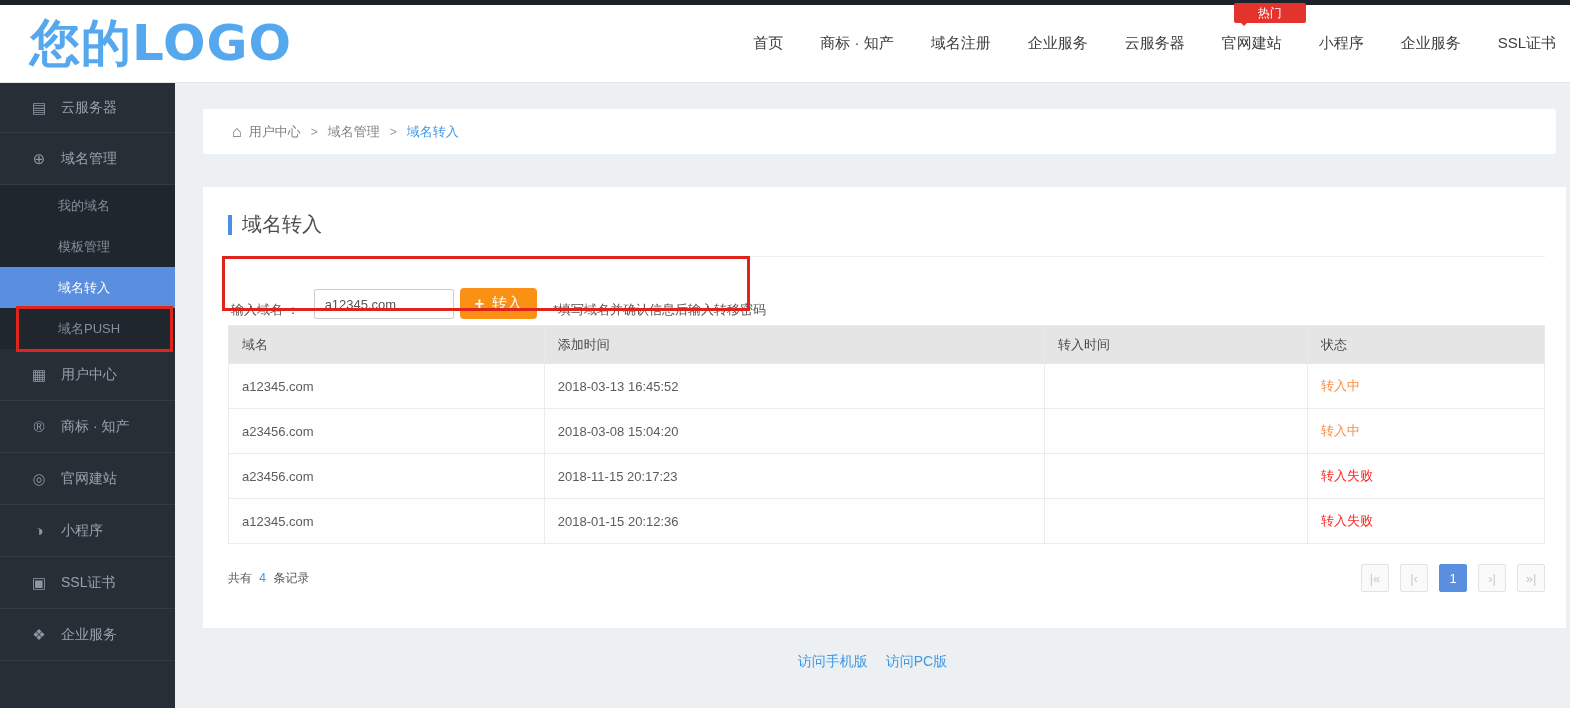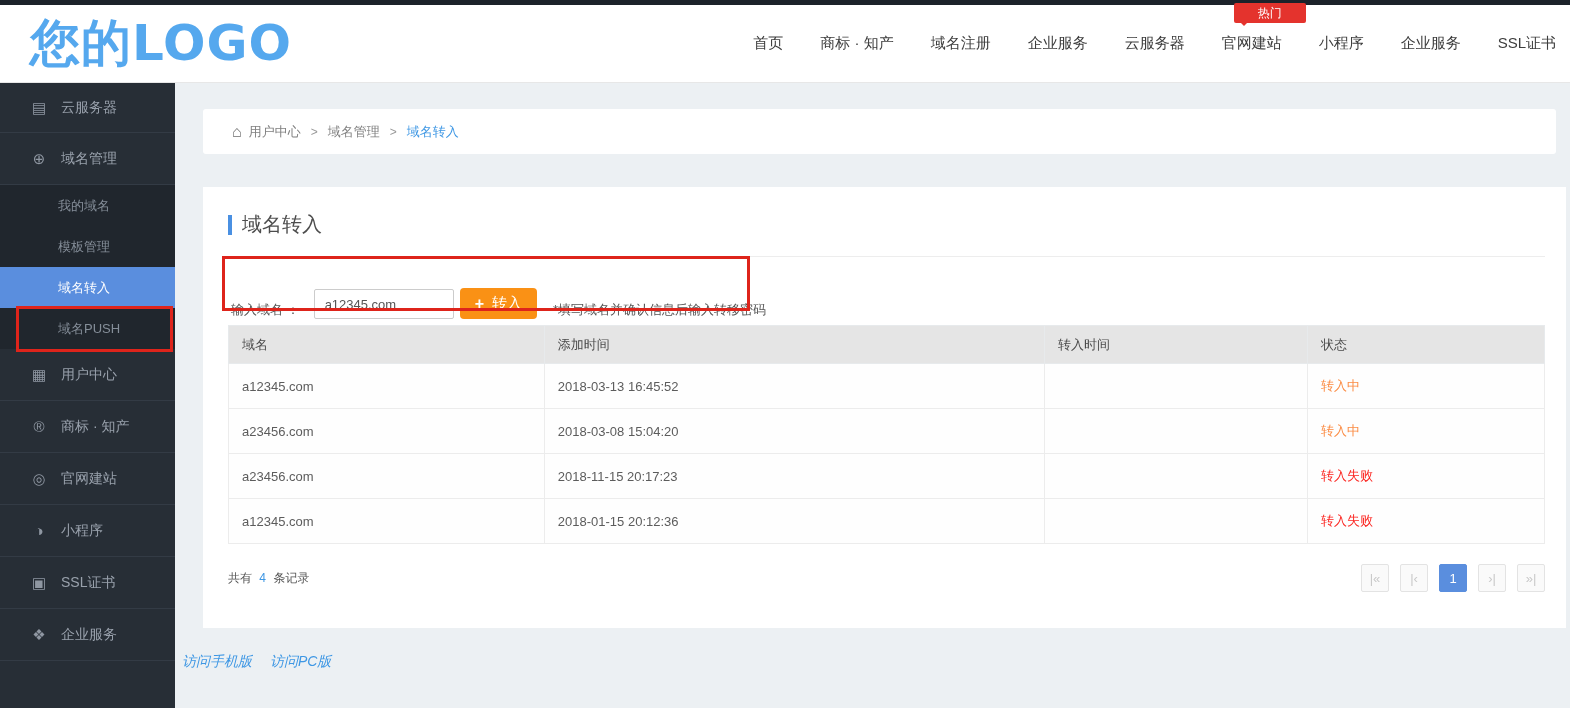--- a/index.html
+++ b/index.html
@@ -121,21 +121,21 @@
   .pagination { display:flex; }
   .page-btn {
     width:28px; height:28px; margin-left:11px; border:1px solid #e3e3e3;
     background:#fafafa; color:#c9c9c9; font-size:13px; display:flex;
     align-items:center; justify-content:center; cursor:pointer;
     border-radius:2px; user-select:none;
   }
   .page-btn.active { background:#5a8ede; border-color:#5a8ede; color:#ffffff; }
 
   .footer-links {
-    margin-top:25px; font-size:14px; color:#3e97e4;font-style:italic;
+    margin-top:25px; text-align:center; font-size:14px; color:#3e97e4;
   }
   .footer-links span { cursor:pointer; margin:0 7px; }
 
   
   .annotation {
     position:absolute; border:3px solid #de241b; pointer-events:none;
     z-index:50;
   }
   .anno-sidebar { left:16px; top:306px; width:157px; height:46px; }
   .anno-form { left:222px; top:256px; width:528px; height:55px; }

